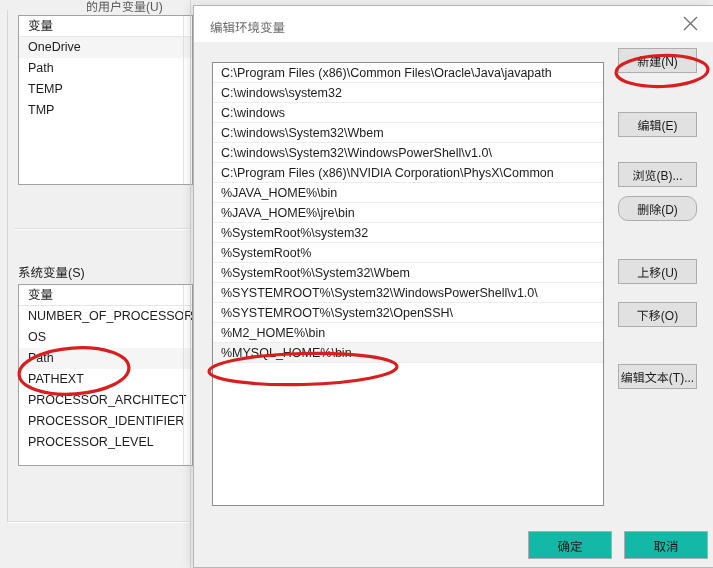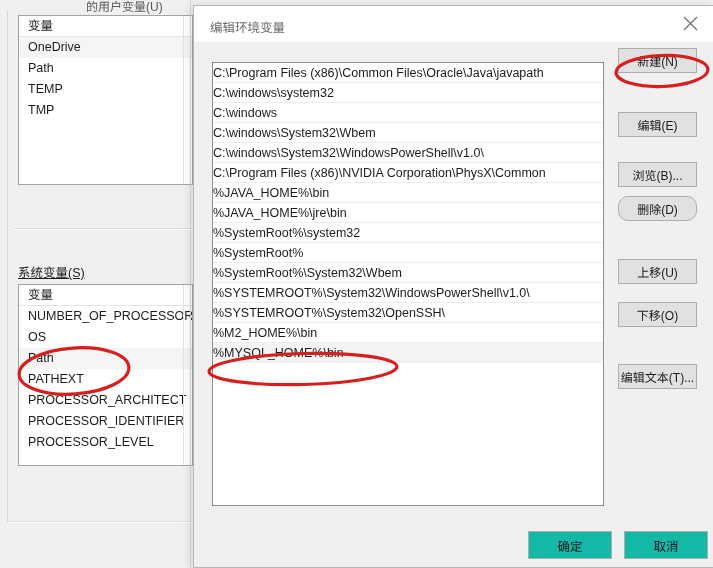--- a/index.html
+++ b/index.html
@@ -137,20 +137,21 @@
     width: 392px;
     height: 444px;
     background: #ffffff;
     border: 1px solid #8d8d8d;
     box-sizing: border-box;
     overflow: hidden;
   }
   #path-listbox .prow {
     height: 20px;
     line-height: 20px;
+    padding-left: 8px;
     font-size: 12.5px;
     color: #1c1c1c;
     white-space: nowrap;
     overflow: hidden;
     box-sizing: border-box;
     border-bottom: 1px solid #ededed;
   }
   #path-listbox .prow.alt {
     background: #f4f4f4;
   }
@@ -217,21 +218,21 @@
     <div class="lrow head">变量</div>
     <div class="lrow alt">OneDrive</div>
     <div class="lrow">Path</div>
     <div class="lrow">TEMP</div>
     <div class="lrow">TMP</div>
   </div>
 
   <div class="hsep" style="left:14px; top:228px; width:178px;"></div>
   <div class="hsep2" style="left:14px; top:229px; width:178px;"></div>
 
-  <div class="group-label" style="left:18px; top:262px;text-decoration:underline;">系统变量(S)</div>
+  <div class="group-label" style="left:18px; top:262px;">系统变量(S)</div>
 
   <div class="listbox" id="system-var-list" style="left:18px; top:284px; width:175px; height:182px;">
     <div class="vdiv" style="left:164px;"></div>
     <div class="lrow head">变量</div>
     <div class="lrow">NUMBER_OF_PROCESSORS</div>
     <div class="lrow">OS</div>
     <div class="lrow alt">Path</div>
     <div class="lrow">PATHEXT</div>
     <div class="lrow">PROCESSOR_ARCHITECT</div>
     <div class="lrow">PROCESSOR_IDENTIFIER</div>

